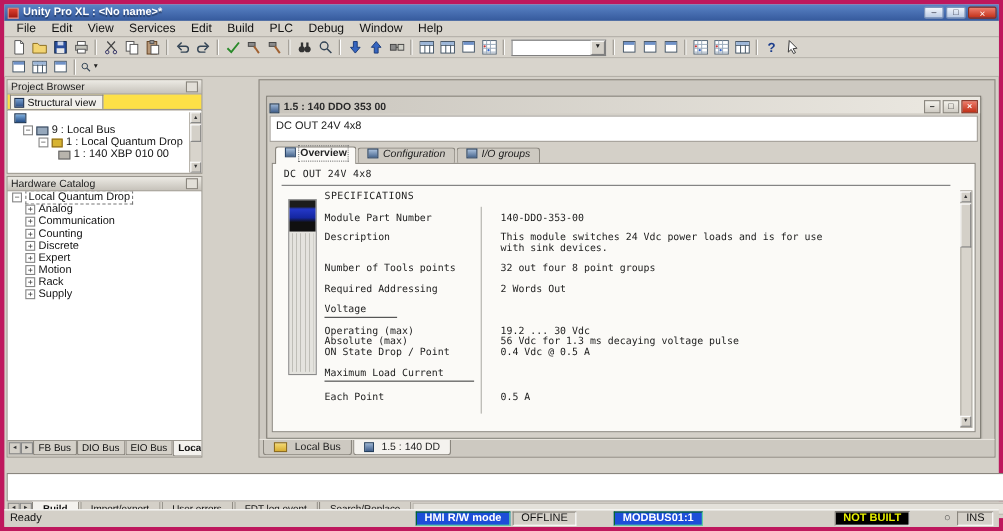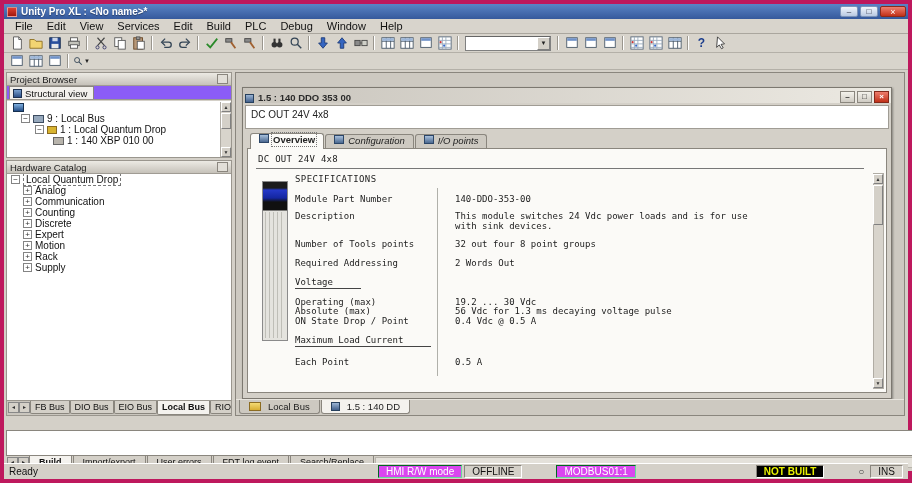--- a/index.html
+++ b/index.html
@@ -26,26 +26,26 @@
   .ic{width:14px;height:14px;display:block}
   .sep{width:2px;height:14px;border-left:1px solid #9a968e;border-right:1px solid #fff;margin:0 3px;flex:none}
   .helpglyph{font-weight:bold;color:#1a3c8c;font-size:12px}
   .combo{width:86px;height:15px;background:#fff;border:1px solid #808080;border-top-color:#666;display:flex;align-items:center;margin:0 3px;flex:none}
   .combo-val{flex:1;font-size:9px;padding-left:3px}
   .combo-arrow{width:13px;height:13px;background:#d4d0c8;border:1px solid #fff;border-right-color:#808080;border-bottom-color:#808080;font-size:6px;display:flex;align-items:center;justify-content:center;color:#222}
   .dd-mini{font-size:6px;color:#222;margin-left:1px}
 
   
   .workspace{position:absolute;left:0;top:66px;right:0;height:347px}
-  .leftcol{position:absolute;left:2px;top:2px;width:226px;bottom:1px}
+  .leftcol{position:absolute;left:2px;top:2px;width:178px;bottom:1px}
 
   .panel{position:absolute;left:0;right:0;border:1px solid #9a968e;background:#d4d0c8}
   .panel-h{height:13px;background:linear-gradient(#eceae4,#c6c2ba);border-bottom:1px solid #a09c94;display:flex;align-items:center;font-size:9.5px;padding:0 3px;color:#222}
   .pbtn{margin-left:auto;width:11px;height:10px;border:1px solid #8a867e;background:#e2dfd8;flex:none}
-  .view-tab{height:14px;display:flex;align-items:flex-end;background:#8b5cf6;border-bottom:1px solid #9a968e;padding-left:2px}
+  .view-tab{height:14px;display:flex;align-items:flex-end;background:#fde047;border-bottom:1px solid #9a968e;padding-left:2px}
   .view-tab .vt{display:flex;align-items:center;gap:3px;background:#f2f0ec;border:1px solid #8a867e;border-bottom:none;height:13px;padding:0 6px 0 3px;font-size:9.5px}
   .vt-icon{width:9px;height:9px;background:linear-gradient(#79a0d0,#2c4f86);border:1px solid #1c3050}
 
   .tree{position:absolute;left:0;right:0;background:#fff;overflow:hidden;font-size:10px}
   .pb-tree{top:28px;bottom:0;border-top:1px solid #fff}
   .trow{display:flex;align-items:center;height:11px;white-space:nowrap}
   .exp{width:9px;height:9px;border:1px solid #848484;background:#fff;font-size:8px;line-height:7px;text-align:center;color:#333;flex:none;margin-right:3px}
   .tico{flex:none;margin-right:3px}
   .ic-station{width:11px;height:9px;background:linear-gradient(#7fb0e0,#244d86);border:1px solid #16304f}
   .ic-bus{width:11px;height:8px;background:#96a8bc;border:1px solid #3c4c60}
@@ -107,21 +107,21 @@
   .output{position:absolute;left:2px;top:426px;width:908px;height:41px}
   .out-content{height:26px;background:#fff;border:1px solid #8a867e}
   .out-tabs{height:15px;background:#d4d0c8;display:flex;align-items:flex-start;padding-left:1px}
   .otab{font-size:9px;padding:1px 9px;height:13px;border:1px solid #8a867e;border-top:none;border-radius:0 0 2px 2px;background:#d4d0c8;margin-right:1px;white-space:nowrap}
   .otab.active{background:#f4f2ee;font-weight:bold;height:14px}
   .out-track{flex:1;height:11px;margin-top:1px;background:#e4e1da;border:1px solid #b8b4ac}
 
   
   .status{position:absolute;left:0;bottom:0;right:0;height:16px;background:#d4d0c8;border-top:1px solid #fff;display:flex;align-items:center;font-size:10px;padding:0 5px}
   .sseg{height:13px;border:1px solid;border-color:#8a867e #fff #fff #8a867e;padding:0 7px;display:flex;align-items:center;white-space:nowrap}
-  .sseg.green{background:#d946ef;color:#fff;font-weight:normal;border-color:#006622 #66dd99 #66dd99 #006622}
+  .sseg.green{background:#1d4ed8;color:#fff;font-weight:bold;border-color:#006622 #66dd99 #66dd99 #006622}
   .sseg.notbuilt{background:#000;color:#e8f000;font-weight:bold}
   .scircle{font-size:10px;color:#444;margin:0 6px}
 </style>
 </head>
 <body>
 
 <svg width="0" height="0" style="position:absolute">
 <defs>
   <symbol id="i-doc" viewBox="0 0 16 16">
         <path d="M4 1h6l3 3v11H4z" fill="#fff" stroke="#555"></path>
@@ -543,21 +543,21 @@
           <span class="mtab active">
             <span class="tab-ico"></span>
             <span class="tab-label">Overview</span>
           </span>
           <span class="mtab">
             <span class="tab-ico"></span>
             <span>Configuration</span>
           </span>
           <span class="mtab">
             <span class="tab-ico"></span>
-            <span>I/O points</span>
+            <span>I/O groups</span>
           </span>
         </div>
 
         <div class="content">
           <div class="content-title">DC OUT 24V 4x8</div>
           <div class="content-rule"></div>
           <div class="module-img"></div>
 
           <div class="specs">
             <div class="spec-divider"></div>

